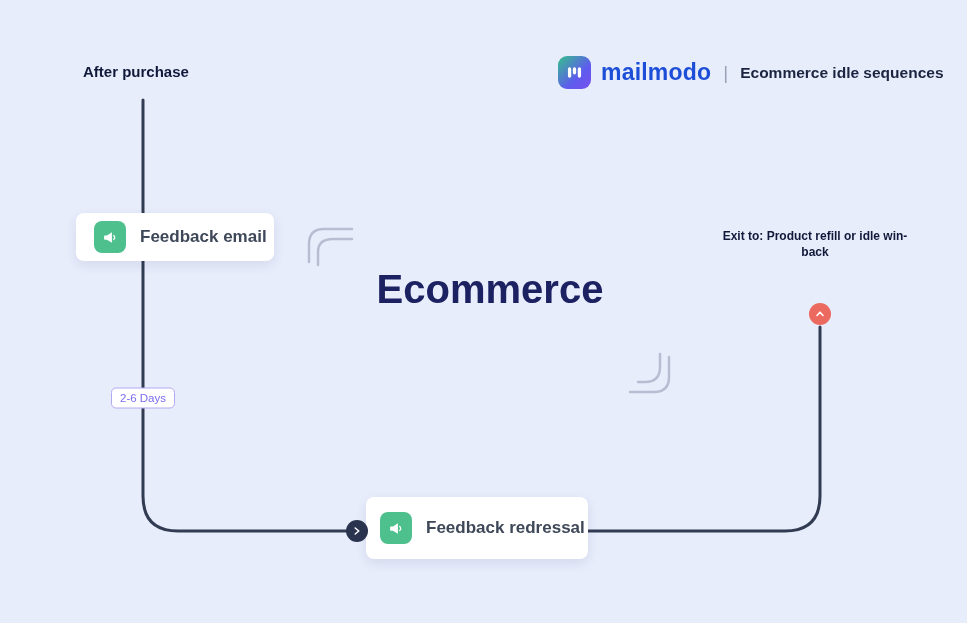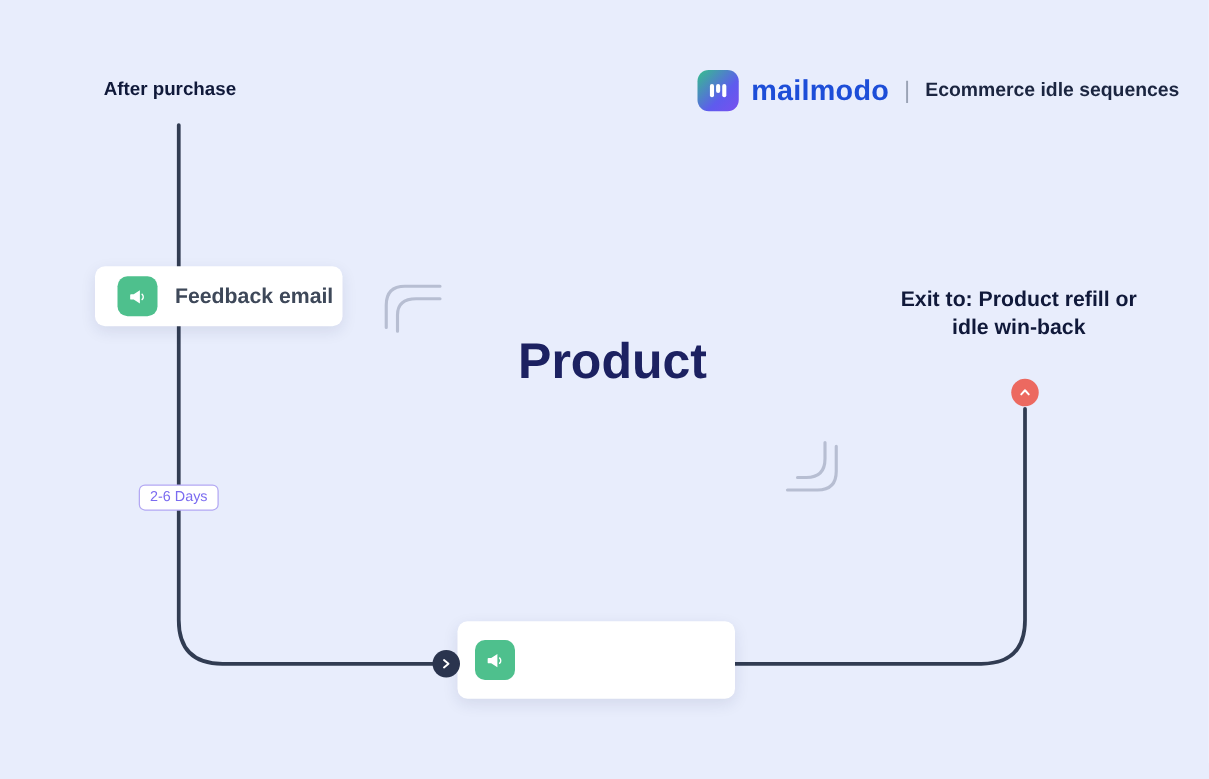--- a/index.html
+++ b/index.html
@@ -18,21 +18,21 @@
   .entry-label{position:absolute;left:83px;top:63px;font-size:15px;font-weight:700;color:var(--text-dark);z-index:2;}
 
   .brand-header{position:absolute;left:558px;top:56px;display:flex;align-items:center;gap:10px;z-index:2;}
   .logo-badge{width:33px;height:33px;border-radius:9px;background:linear-gradient(135deg,var(--logo-green) 0%,#5e5bee 62%,var(--logo-purple) 100%);display:flex;align-items:center;justify-content:center;}
   .wordmark{font-size:23px;font-weight:600;color:#1d4ed8;letter-spacing:.2px;}
   .hdr-divider{font-size:19px;color:#9aa3b5;font-weight:400;margin:0 2px;}
   .hdr-subtitle{font-size:15.5px;font-weight:700;color:#1b2540;}
 
   .flow-title{position:absolute;left:490px;top:267px;transform:translateX(-50%);font-size:40px;font-weight:700;color:var(--title-navy);z-index:2;}
 
-  .exit-label{position:absolute;left:815px;top:229px;transform:translateX(-50%);width:212px;text-align:center;font-size:17px;line-height:1.3;font-weight:700;color:var(--text-dark);z-index:2;}
+  .exit-label{position:absolute;left:815px;top:229px;transform:translateX(-50%);width:212px;text-align:center;font-size:12px;line-height:1.3;font-weight:700;color:var(--text-dark);z-index:2;}
 
   .node-card{position:absolute;display:flex;align-items:center;gap:14px;background:var(--card-bg);border-radius:8px;box-shadow:0 4px 12px rgba(30,41,90,.10);z-index:3;cursor:pointer;}
   .node-card .node-label{font-size:17px;font-weight:600;color:#3e4859;}
   .node-icon{width:32px;height:32px;border-radius:8px;background:var(--node-icon-green);display:flex;align-items:center;justify-content:center;flex:0 0 auto;}
   .card-feedback-email{left:60px;top:213px;width:198px;height:48px;padding-left:18px;margin-left:16px;}
   .card-feedback-redressal{left:366px;top:497px;width:222px;height:62px;padding-left:14px;}
 
   .port-circle{position:absolute;width:22px;height:22px;border-radius:50%;display:flex;align-items:center;justify-content:center;z-index:4;cursor:pointer;}
   .port-entry{left:346px;top:520px;background:var(--entry-circle-navy);}
   .port-exit{left:809px;top:303px;background:var(--exit-circle-red);}
@@ -61,21 +61,21 @@
         <rect x="6" y="8" width="5" height="16" rx="2.5" fill="#ffffff"></rect>
         <rect x="13.5" y="8" width="5" height="11" rx="2.5" fill="#ffffff"></rect>
         <rect x="21" y="8" width="5" height="16" rx="2.5" fill="#ffffff"></rect>
       </svg>
     </div>
     <span class="wordmark">mailmodo</span>
     <span class="hdr-divider">|</span>
     <span class="hdr-subtitle">Ecommerce idle sequences</span>
   </div>
 
-  <div class="flow-title">Product</div>
+  <div class="flow-title">Ecommerce</div>
 
   <div class="exit-label">Exit to: Product refill or idle win-back</div>
 
   <div class="node-card card-feedback-email">
     <span class="node-icon">
       <svg width="17" height="17" viewBox="0 0 24 24">
         <path d="M3 10v4c0 .6.4 1 1 1h3l7 4.5V4.5L7 9H4c-.6 0-1 .4-1 1z" fill="#ffffff"></path>
         <path d="M16.5 9a4.3 4.3 0 0 1 0 6" stroke="#ffffff" stroke-width="1.7" fill="none" stroke-linecap="round"></path>
       </svg>
     </span>
@@ -84,20 +84,21 @@
 
   <div class="delay-badge">2-6 Days</div>
 
   <div class="node-card card-feedback-redressal">
     <span class="node-icon">
       <svg width="17" height="17" viewBox="0 0 24 24">
         <path d="M3 10v4c0 .6.4 1 1 1h3l7 4.5V4.5L7 9H4c-.6 0-1 .4-1 1z" fill="#ffffff"></path>
         <path d="M16.5 9a4.3 4.3 0 0 1 0 6" stroke="#ffffff" stroke-width="1.7" fill="none" stroke-linecap="round"></path>
       </svg>
     </span>
+    <span class="node-label">Feedback redressal</span>
   </div>
 
   <div class="port-circle port-entry">
     <svg width="12" height="12" viewBox="0 0 20 20">
       <polyline points="7,5 13,10 7,15" fill="none" stroke="#ffffff" stroke-width="2.6" stroke-linecap="round" stroke-linejoin="round"></polyline>
     </svg>
   </div>
 
   <div class="port-circle port-exit">
     <svg width="12" height="12" viewBox="0 0 20 20">

